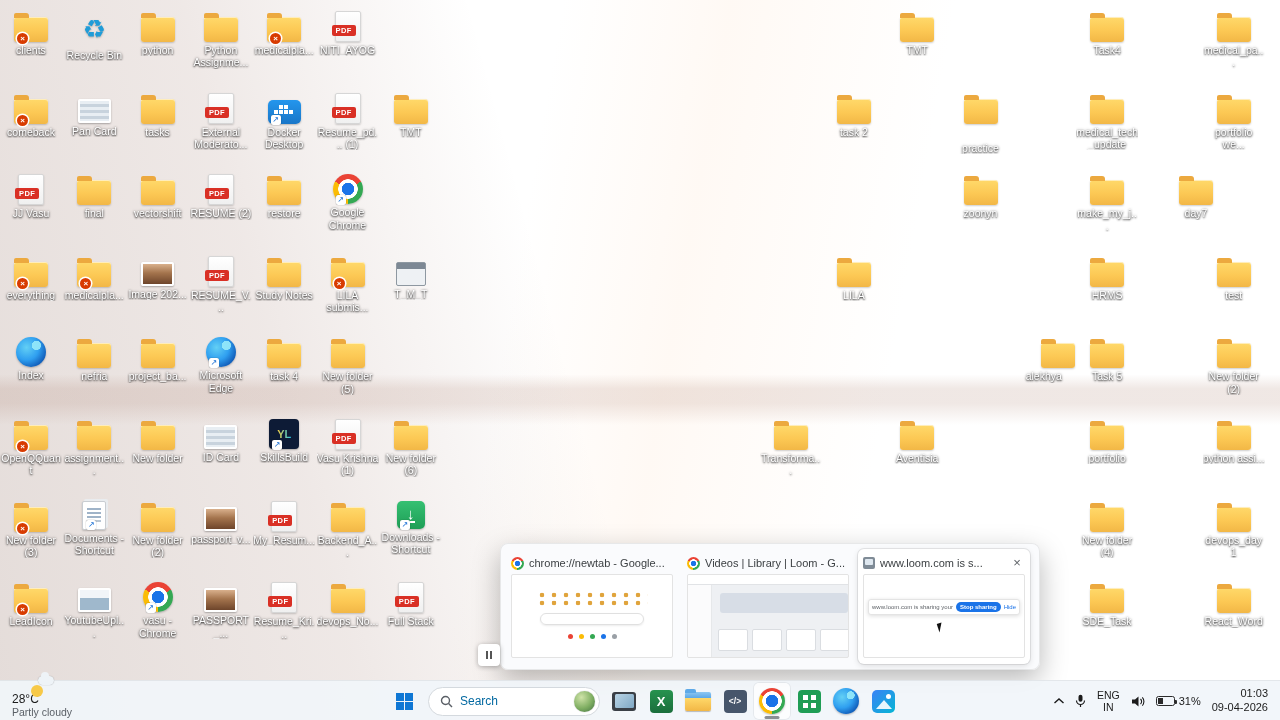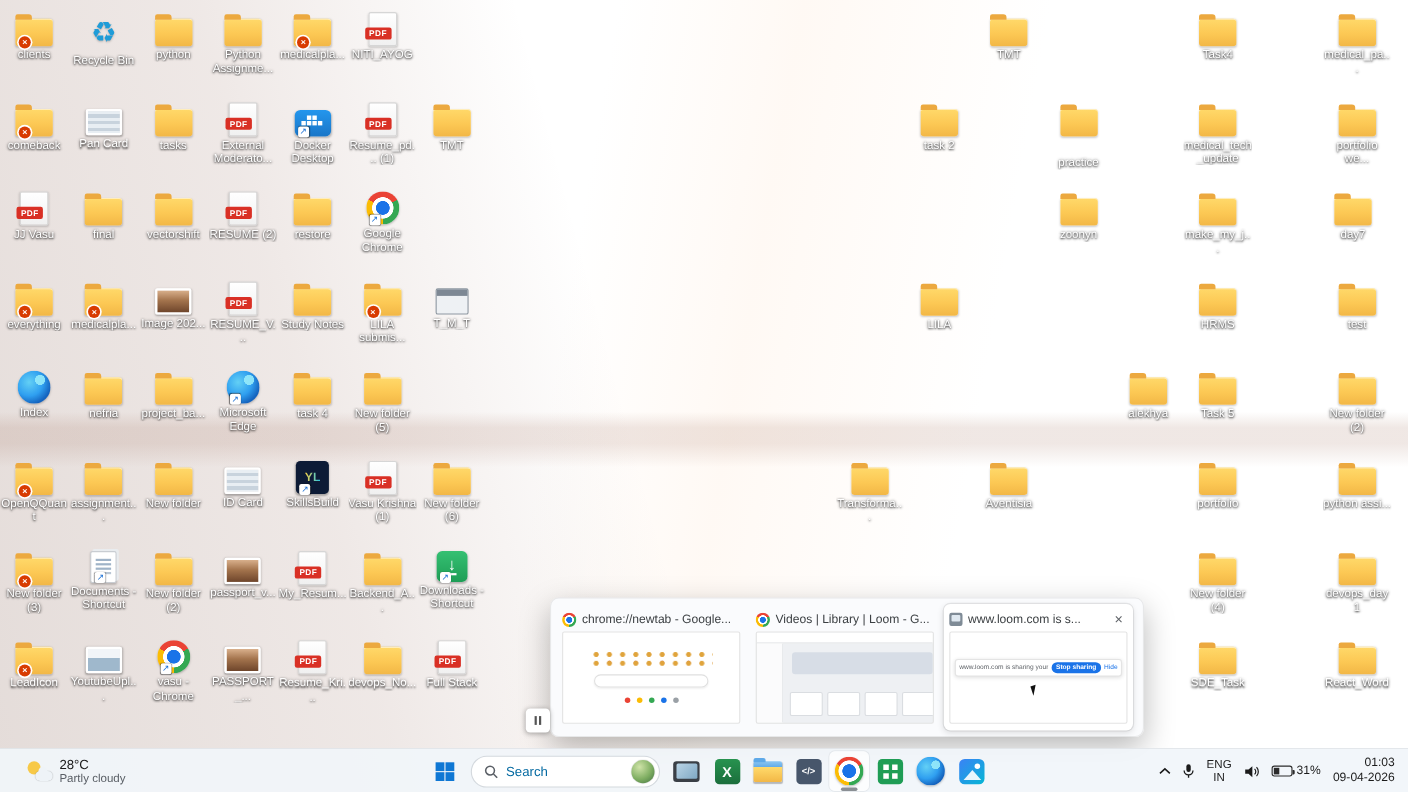--- a/index.html
+++ b/index.html
@@ -113,21 +113,21 @@
   .pcursor { position:absolute; left:46%; top:58%; width:0; height:0;
     border-left:5px solid #111; border-bottom:9px solid rgba(0,0,0,0); transform:rotate(-18deg); }
 
   .pausechip { position:absolute; left:478px; top:644px; width:22px; height:22px; background:#fff; border-radius:4px;
     box-shadow:0 1px 5px rgba(0,0,0,.3); display:flex; align-items:center; justify-content:center; gap:2px; z-index:6; }
   .pausechip i { width:2px; height:8px; background:#555; }
 
   
   .taskbar { position:absolute; left:0; right:0; bottom:0; height:40px; background:rgba(241,245,250,.92);
     border-top:1px solid rgba(0,0,0,.06); z-index:10; }
-  .tb-weather { position:absolute; left:16px; top:3px; height:34px; display:flex; align-items:center; gap:6px; padding:0 8px; border-radius:5px; }
+  .tb-weather { position:absolute; left:4px; top:3px; height:34px; display:flex; align-items:center; gap:6px; padding:0 8px; border-radius:5px;flex-direction:column; }
   .tb-weather .temp { font-size:12px; color:#1b1b1b; }
   .tb-weather .cond { font-size:10.5px; color:#5a5f66; }
 
   .tb-center { position:absolute; left:386px; top:2px; height:36px; display:flex; align-items:center; gap:1px; }
   .appbtn { width:36px; height:36px; border-radius:5px; display:flex; align-items:center; justify-content:center; position:relative; }
   .appbtn.active { background:rgba(255,255,255,.75); box-shadow:0 0 0 1px rgba(0,0,0,.05); }
   .appbtn.active::after { content:""; position:absolute; bottom:0px; left:50%; transform:translateX(-50%);
     width:15px; height:3px; border-radius:2px; background:#8a8f94; }
 
   .win-logo { width:17px; height:17px; display:grid; grid-template-columns:8px 8px; grid-template-rows:8px 8px; gap:1px; }
@@ -461,21 +461,21 @@
     <div class="di-label">Aventisia</div>
   </div>
     <div class="di" style="left: 949.5px; top: 89.6px; gap: 16px;">
     <div class="di-img t-folder"></div>
     <div class="di-label">practice</div>
   </div>
     <div class="di" style="left: 949.5px; top: 171.2px;">
     <div class="di-img t-folder"></div>
     <div class="di-label">zoonyn</div>
   </div>
-    <div class="di" style="left: 1012.8px; top: 334.4px;">
+    <div class="di" style="left: 1012.8px; top: 334.4px; align-items: flex-end;">
     <div class="di-img t-folder"></div>
     <div class="di-label">alekhya</div>
   </div>
     <div class="di" style="left: 1076.1px; top: 8px;">
     <div class="di-img t-folder"></div>
     <div class="di-label">Task4</div>
   </div>
     <div class="di" style="left: 1076.1px; top: 89.6px;">
     <div class="di-img t-folder"></div>
     <div class="di-label">medical_tech_update</div>
@@ -505,21 +505,21 @@
     <div class="di-label">SDE_Task</div>
   </div>
     <div class="di" style="left: 1202.7px; top: 8px;">
     <div class="di-img t-folder"></div>
     <div class="di-label">medical_pa...</div>
   </div>
     <div class="di" style="left: 1202.7px; top: 89.6px;">
     <div class="di-img t-folder"></div>
     <div class="di-label">portfolio we...</div>
   </div>
-    <div class="di" style="left: 1199px; top: 171.2px;">
+    <div class="di" style="left: 1165px; top: 171.2px;">
     <div class="di-img t-folder"></div>
     <div class="di-label">day7</div>
   </div>
     <div class="di" style="left: 1202.7px; top: 252.8px;">
     <div class="di-img t-folder"></div>
     <div class="di-label">test</div>
   </div>
     <div class="di" style="left: 1202.7px; top: 334.4px;">
     <div class="di-img t-folder"></div>
     <div class="di-label">New folder (2)</div>

